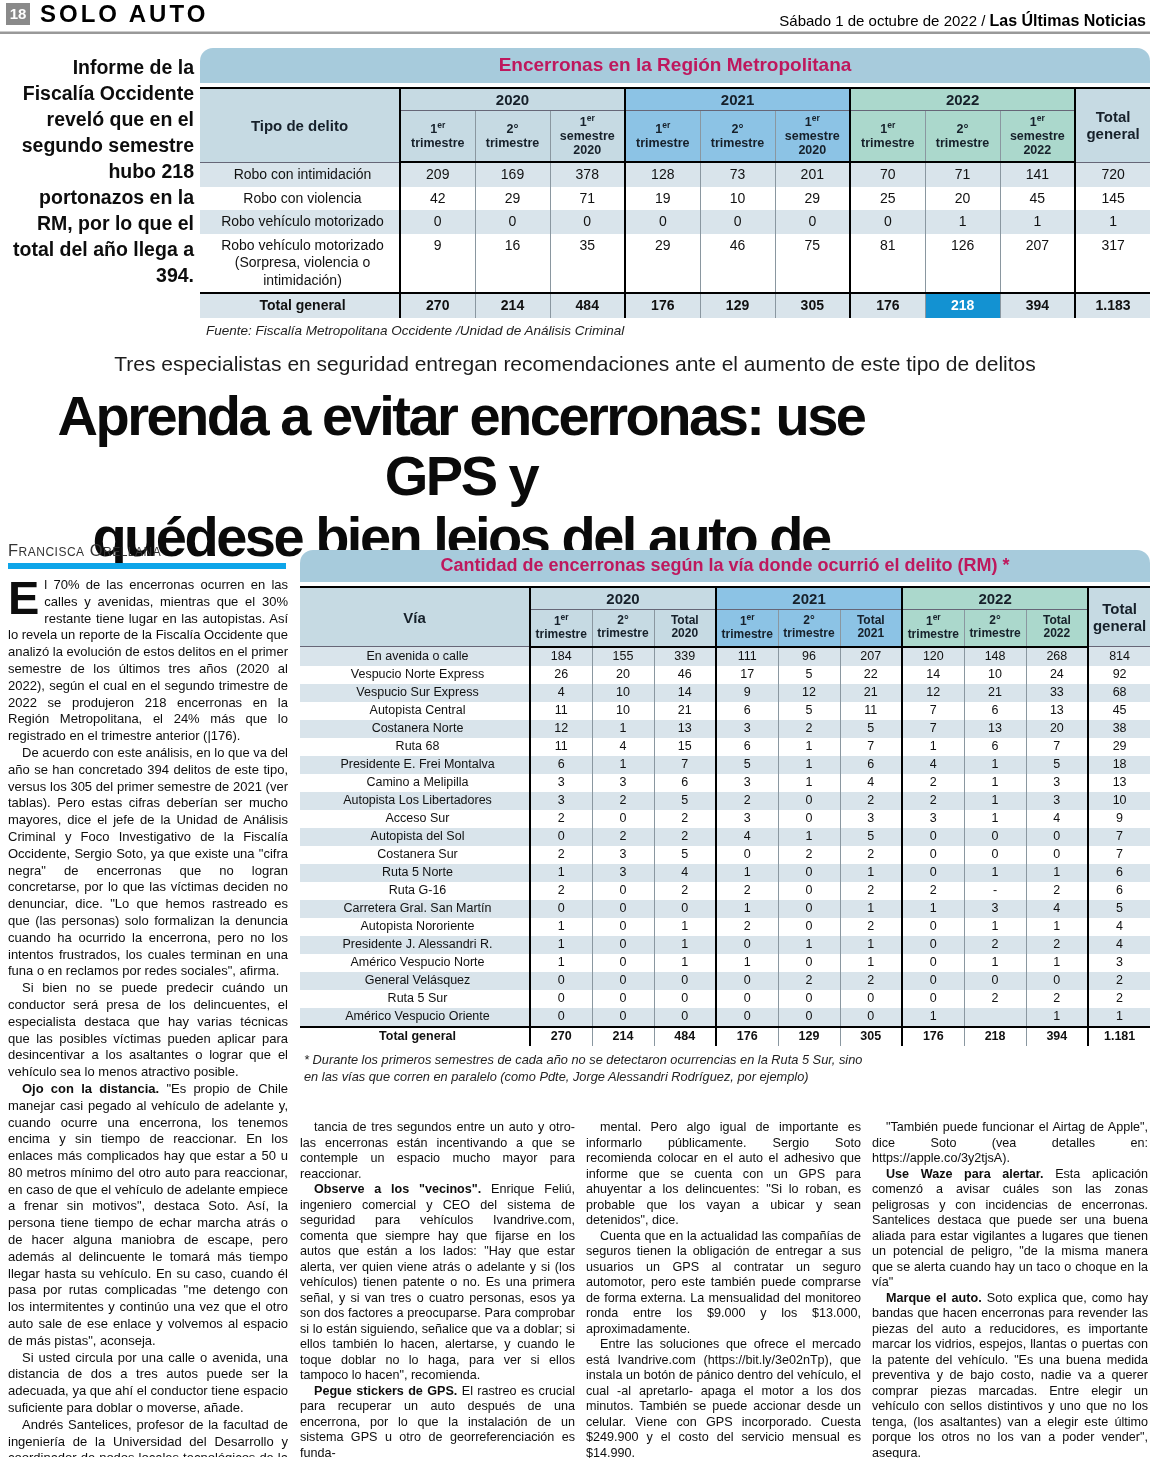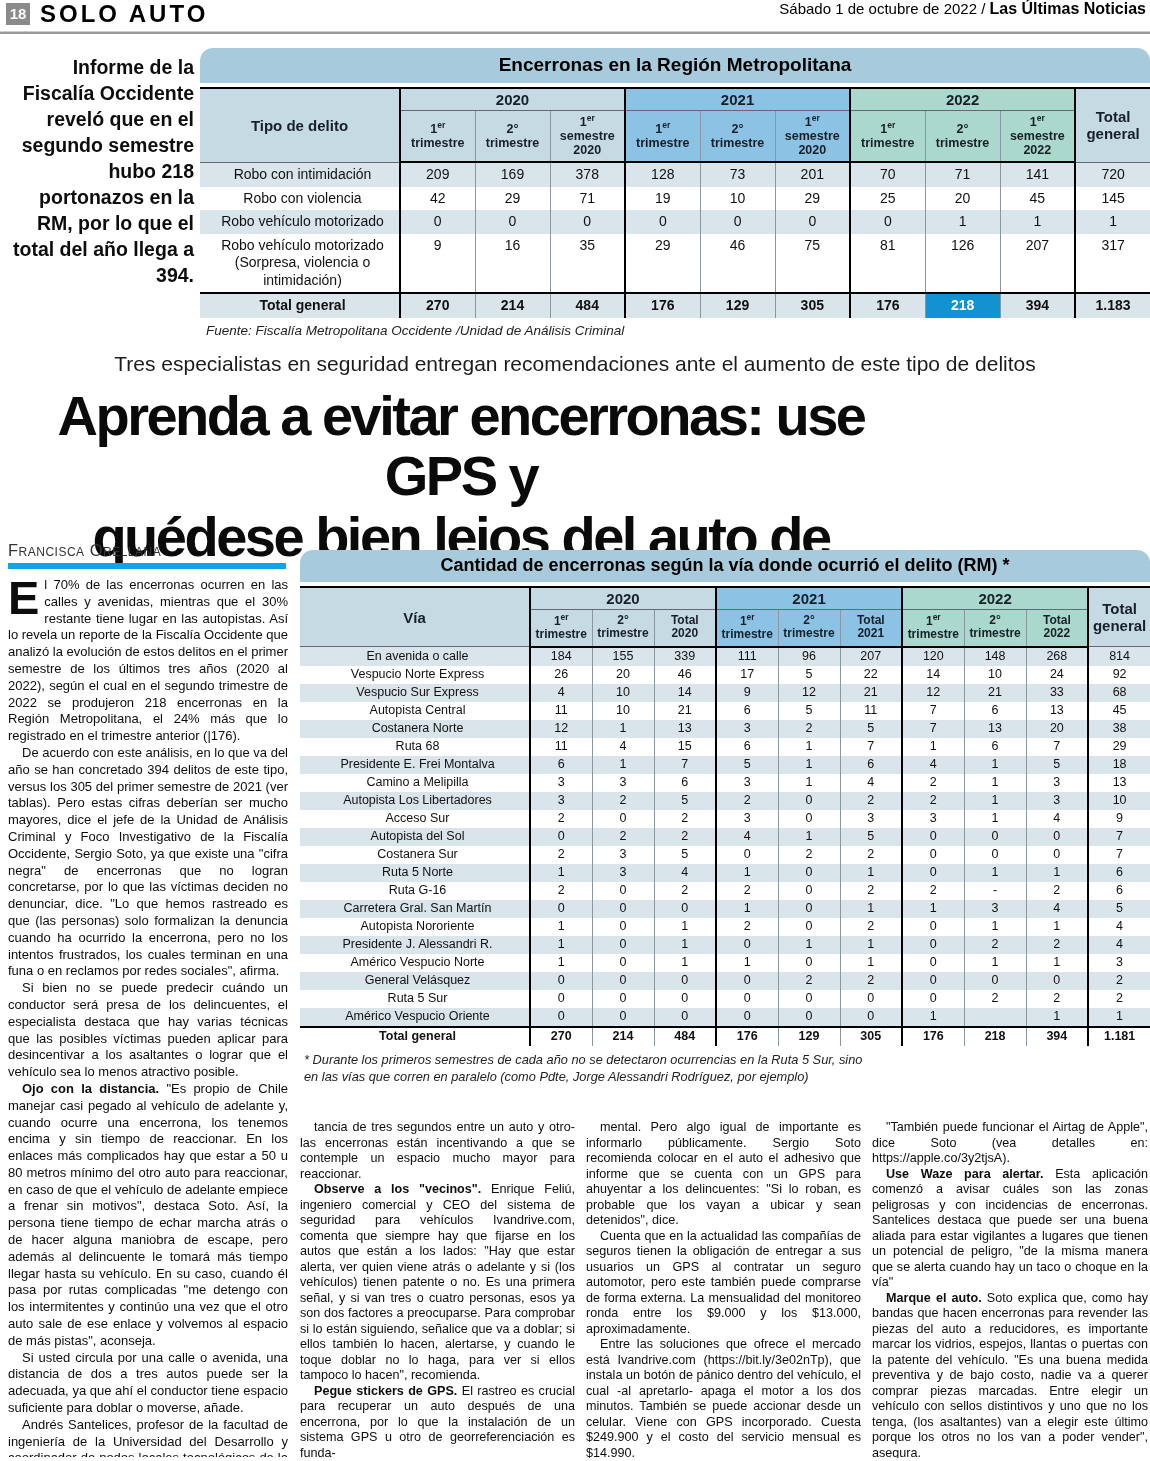--- a/index.html
+++ b/index.html
@@ -9,33 +9,33 @@
   *{margin:0;padding:0;box-sizing:border-box;}
   html,body{width:1150px;height:1461px;background:#fff;overflow:hidden;
     font-family:"Liberation Sans",sans-serif;color:var(--ink);}
 
   
   .page-head{position:absolute;left:0;top:0;width:1150px;height:30px;}
   .pagenum{position:absolute;left:6px;top:3px;width:24px;height:22px;background:#8a8a8a;
     color:#fff;font-weight:bold;font-size:15px;text-align:center;line-height:22px;}
   .section{position:absolute;left:40px;top:0;font-size:24px;font-weight:bold;
     letter-spacing:3px;color:#000;}
-  .dateline{position:absolute;right:4px;top:0;font-size:15px;color:#000;}
+  .dateline{position:absolute;right:4px;top:12px;font-size:15px;color:#000;}
   .dateline b{font-size:16px;}
   .head-rule{position:absolute;left:0;top:31px;width:1150px;height:3px;background:#999;
     border-top:1px solid #ccc;}
 
   
   .sidebar-note{position:absolute;left:6px;top:54px;width:188px;text-align:right;
     font-weight:bold;font-size:19.5px;line-height:26px;color:#0d0d0d;}
 
   
   .tblwrap{position:absolute;}
   .tbl-title{background:var(--title-bar);border-radius:13px 13px 0 0;text-align:center;
-    font-weight:bold;font-size:19px;color:#000000;padding:6px 0 7px;}
+    font-weight:bold;font-size:19px;color:#be185d;padding:6px 0 7px;}
   .gap{height:4px;background:#fff;}
   table{border-collapse:collapse;table-layout:fixed;width:100%;}
   th,td{overflow:hidden;}
   thead th{font-weight:bold;text-align:center;vertical-align:middle;color:#16202a;}
   thead tr.yr th{font-size:15px;border-top:2px solid #000;border-bottom:1px solid #667;padding:2px 0;}
   thead tr.nm th{font-size:12.5px;line-height:1.12;padding:3px 1px 4px;border-bottom:2px solid #000;}
   thead th sup{font-size:8.5px;}
   th.side{background:var(--side);}
   th.y20{background:var(--g2020);} th.y21{background:var(--g2021);} th.y22{background:var(--g2022);}
   td.lbl{text-align:center;padding-left:6px;}

